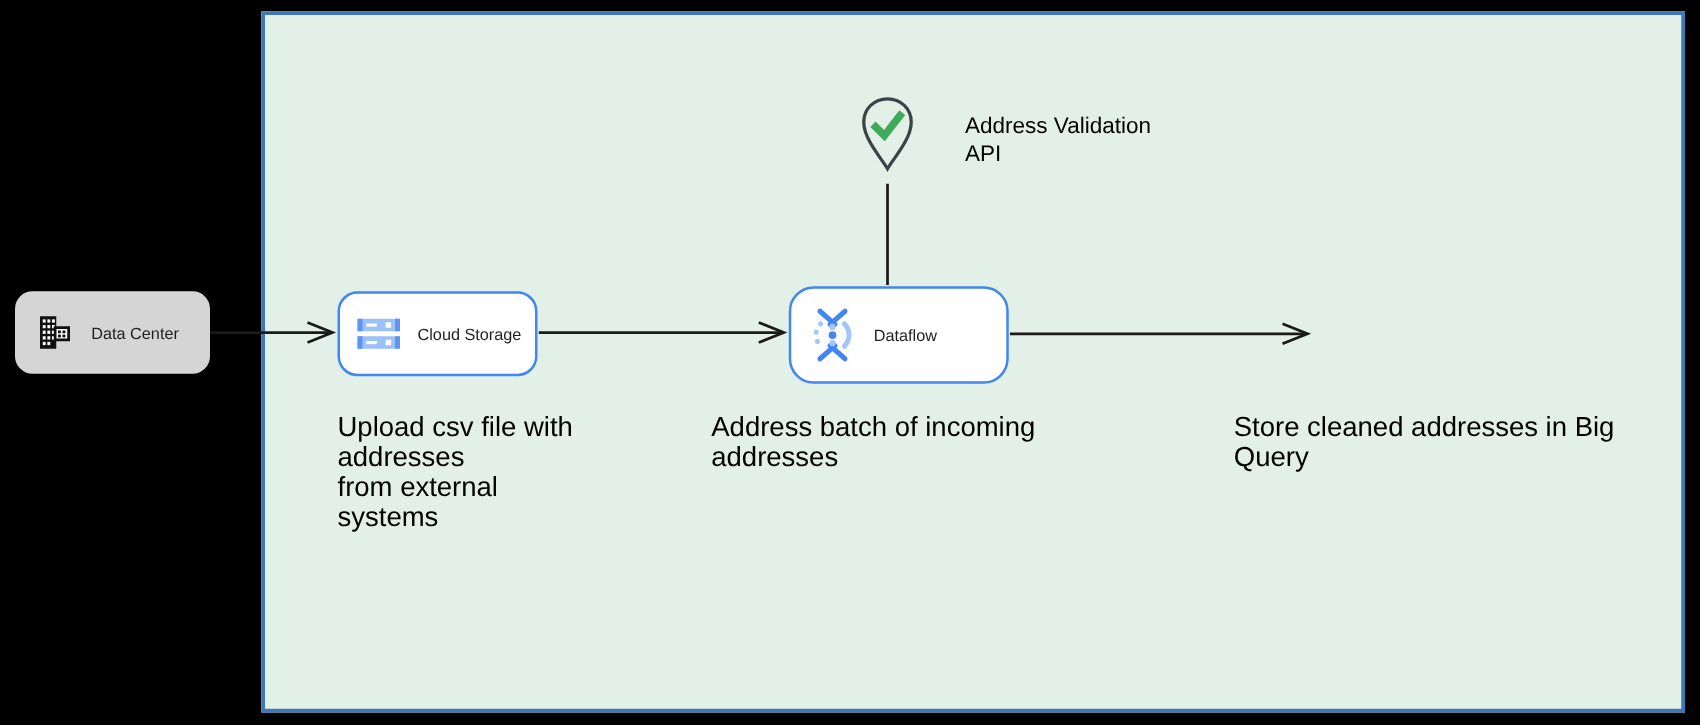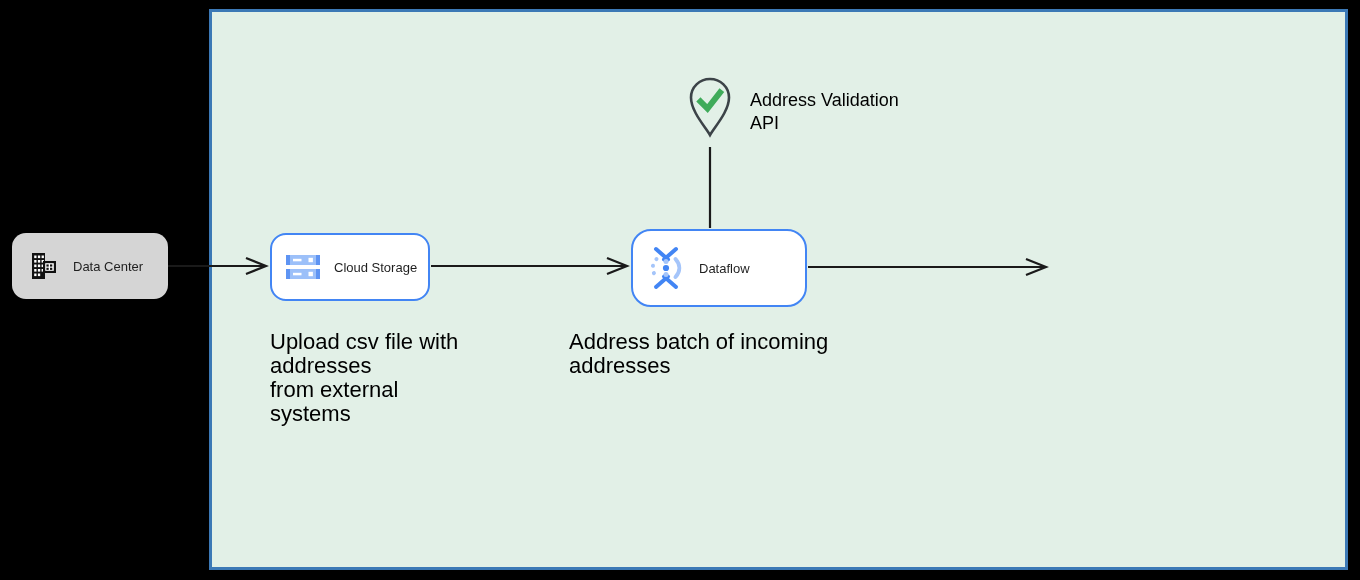--- a/index.html
+++ b/index.html
@@ -26,21 +26,21 @@
   #node-bigquery{left:1050px;top:233px;width:160px;height:67px;}
   .caption{
     position:absolute;font-size:22px;line-height:24px;color:#000;
     white-space:pre-line;
   }
   #caption-upload{left:270px;top:330px;width:230px;}
   #caption-process{left:569px;top:330px;width:360px;}
   #caption-store{left:987px;top:330px;width:360px;}
   #pin-shape{position:absolute;left:687px;top:76px;width:46px;height:62px;}
   #pin-label{
-    position:absolute;left:750px;top:89px;width:200px;
+    position:absolute;left:772px;top:89px;width:200px;
     font-size:18px;line-height:23px;color:#000;white-space:pre-line;
   }
   #connector-layer{position:absolute;left:0;top:0;pointer-events:none;}
   svg{display:block;}
 </style>
 </head>
 <body>
 
 <div id="canvas">
 
@@ -140,14 +140,15 @@
     <path d="M13.5,25.5 L20.5,32.5 L33,16.5" fill="none" stroke="#3fab5a" stroke-width="6" stroke-linecap="square"></path>
   </svg>
   <div id="pin-label">Address Validation
 API</div>
 
   <div class="caption" id="caption-upload">Upload csv file with
 addresses
 from external
 systems</div>
   <div class="caption" id="caption-process">Address batch of incoming addresses</div>
+  <div class="caption" id="caption-store">Store cleaned addresses in Big Query</div>
 
 </div>
 
 </body></html>

